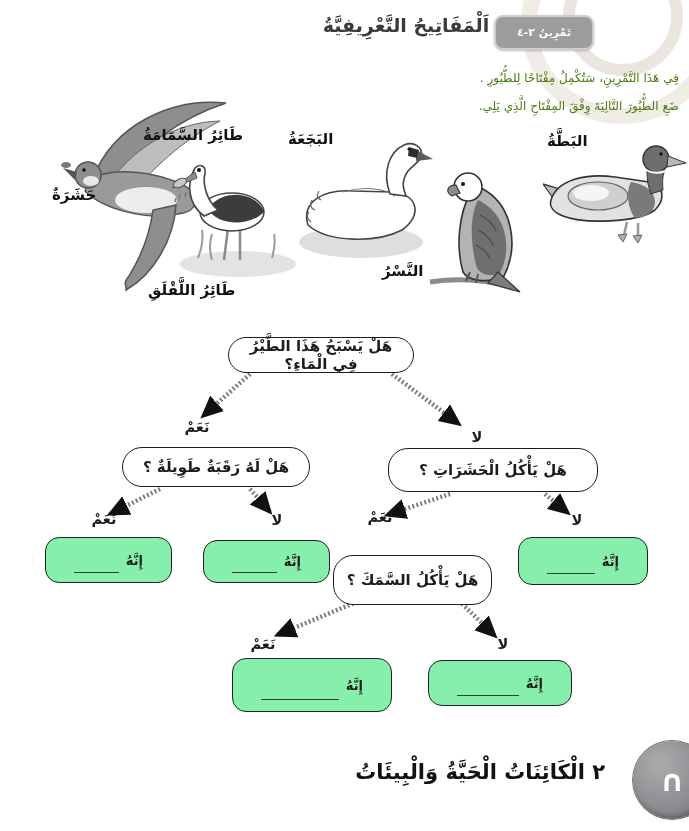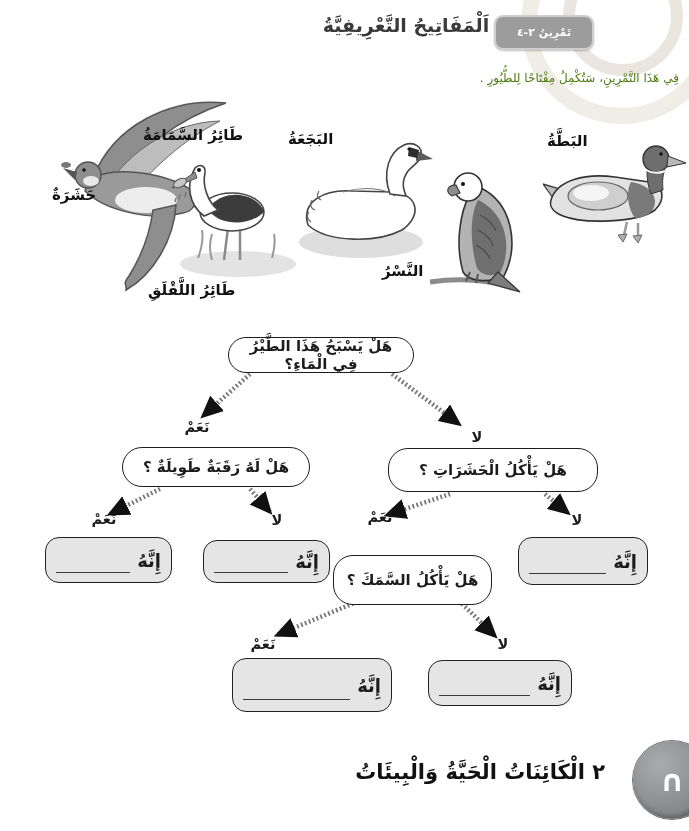--- a/index.html
+++ b/index.html
@@ -32,23 +32,23 @@
   .bird-label{position:absolute;font-size:15px;font-weight:bold;direction:rtl;text-align:left;color:#111;}
   .bird-art{position:absolute;}
   
   .qbox{
     position:absolute;background:#fff;border:1.7px solid #1c1c1c;border-radius:20px;
     display:flex;align-items:center;justify-content:center;
     font-size:15px;font-weight:bold;direction:rtl;text-align:center;padding:16px 8px;
     box-sizing:border-box;z-index:3;
   }
   .abox{
-    position:absolute;background:#e5e5e5;border:1.6px solid #222;border-radius:14px;
-    display:flex;align-items:center;direction:rtl;padding:0 10px;gap:7px;
-    box-sizing:border-box;z-index:3;font-size:18px;font-weight:bold;
+    position:absolute;background:#86efac;border:1.6px solid #222;border-radius:14px;
+    display:flex;align-items:center;direction:rtl;padding:0 28px;gap:7px;
+    box-sizing:border-box;z-index:3;font-size:13px;font-weight:bold;
   }
   .abox .blank{flex:1;border-bottom:1.6px solid #3a3a3a;height:55%;}
   .branch-label{position:absolute;font-size:14.5px;font-weight:bold;direction:rtl;text-align:center;z-index:3;}
   .arrows{position:absolute;left:0;top:0;z-index:2;pointer-events:none;}
   
   .footer-text{position:absolute;right:84px;top:760px;font-size:21px;font-weight:bold;direction:rtl;color:#111;}
   .page-circle{
     position:absolute;left:633px;top:741px;width:78px;height:78px;border-radius:50%;
     background:radial-gradient(circle at 35% 30%, #a9abad, #828487 75%);
     box-shadow:inset -2px -3px 5px rgba(0,0,0,.25), 0 0 0 1px #6f7173;
@@ -63,20 +63,21 @@
 
   <div class="swirl s1"></div>
   <div class="swirl s2"></div>
 
   <div class="badge">
     <span>تَمْرِينُ ٢-٤</span>
   </div>
   <div class="page-title">اَلْمَفَاتِيحُ التَّعْرِيفِيَّةُ</div>
 
   <div class="intro-line l1">فِي هَذَا التَّمْرِينِ، سَتُكْمِلُ مِفْتَاحًا لِلطُّيُورِ .</div>
+  <div class="intro-line l2">ضَعِ الطُّيُورَ التَّالِيَةَ وِفْقَ المِفْتَاحِ الَّذِي يَلِي.</div>
 
   <svg class="bird-art" style="left:58px;top:93px;" width="200" height="200" viewBox="0 0 200 200">
     <path d="M35,85 C55,33 112,4 168,10 C122,25 80,55 55,97 Z" fill="#8e8e8e" stroke="#555" stroke-width="1.5"></path>
     <path d="M47,97 C72,55 118,29 162,28 C127,46 92,76 70,107 Z" fill="#bdbdbd" stroke="#666" stroke-width="1"></path>
     <path d="M30,88 C56,68 122,84 136,100 C141,108 136,118 125,120 C90,129 45,116 27,98 Z" fill="#9a9a9a" stroke="#555" stroke-width="1.5"></path>
     <ellipse cx="88" cy="107" rx="31" ry="13" fill="#ededed"></ellipse>
     <path d="M118,112 C116,146 96,181 68,197 C69,190 64,192 71,183 C84,162 92,139 95,117 Z" fill="#8e8e8e" stroke="#555" stroke-width="1.5"></path>
     <circle cx="30" cy="82" r="13" fill="#8e8e8e" stroke="#555" stroke-width="1.5"></circle>
     <ellipse cx="33" cy="88" rx="8" ry="5" fill="#e8e8e8"></ellipse>
     <circle cx="26" cy="77" r="1.8" fill="#111"></circle>

